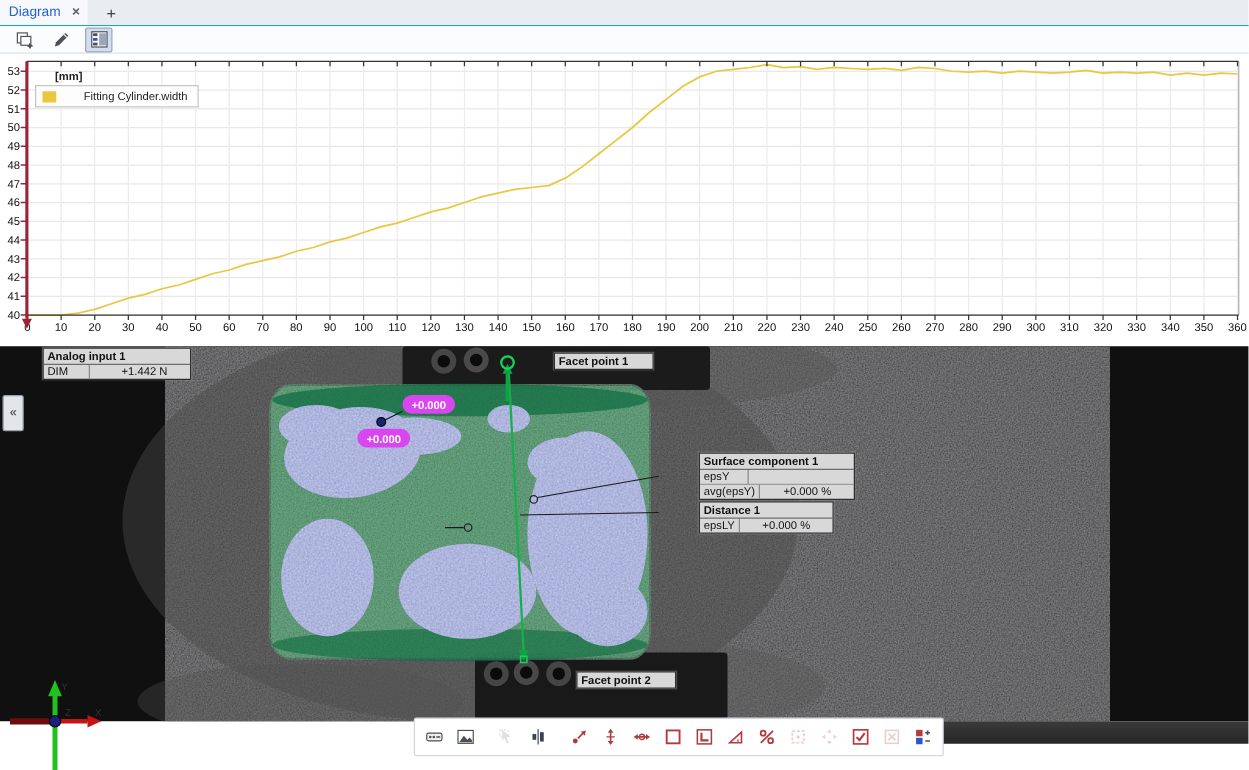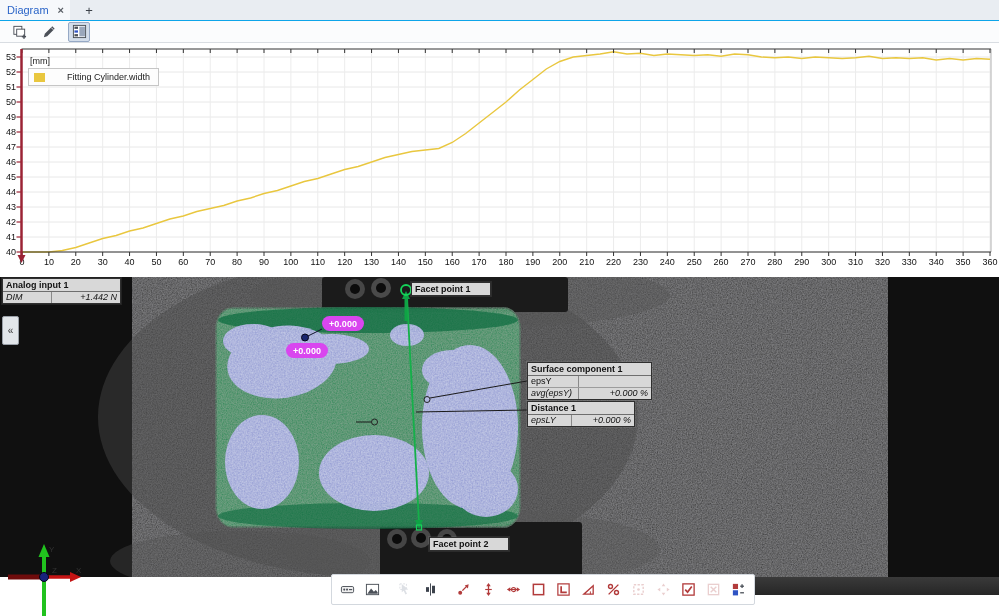--- a/index.html
+++ b/index.html
@@ -21,39 +21,39 @@
   .tb-btn{width:20px;height:18px;margin:0 3px;display:flex;align-items:center;justify-content:center;border:1px solid transparent;border-radius:2px;}
   .tb-btn svg{width:15px;height:15px;display:block;}
   .tb-btn.active{background:#d4deeb;border-color:#96a9c6;}
   .tb-btn.disabled{opacity:.6;}
   #top-toolbar .tb-btn{margin:0 4px;}
 
   
   #chart{position:absolute;left:0;top:43px;width:999px;height:234px;background:#fff;}
   #chart-svg{position:absolute;left:0;top:0;}
   #legend{position:absolute;left:28px;top:13px;}
-  #legend .unit{font-size:9px;color:#222;display:block;margin-left:2px;}
+  #legend .unit{font-size:9px;color:#222;display:block;margin-left:16px;font-weight:bold;}
   #legend-box{margin-top:2px;border:1px solid #c6c6c6;background:rgba(253,253,253,.95);
               padding:3px 8px 3px 5px;display:flex;align-items:center;gap:22px;}
   #legend-box .swatch{width:11px;height:9px;background:#e9c73f;display:inline-block;}
   #legend-box .series-label{font-size:9px;color:#222;}
 
   
   #canvas{position:absolute;left:0;top:277px;width:999px;height:300px;background:#101010;}
   #canvas-svg{position:absolute;left:0;top:0;}
   #canvas-ext{position:absolute;left:720px;top:577px;width:279px;height:18px;
               background:linear-gradient(#3a3a3a,#262626);}
 
-  .lbl{position:absolute;background:#d8d8d8;border:1px solid #2f2f2f;font-size:9px;color:#111;z-index:6;box-shadow:0 0 0 1px rgba(255,255,255,.08);}
+  .lbl{position:absolute;background:#d8d8d8;border:1px solid #2f2f2f;font-size:9px;color:#111;z-index:6;box-shadow:0 0 0 1px rgba(255,255,255,.08);margin-left:32px;}
   .lbl .hdr{font-weight:bold;padding:1px 3px;border-bottom:1px solid #6e6e6e;white-space:nowrap;}
   .lbl.no-rows .hdr{border-bottom:none;}
   .lbl .row{display:flex;height:11px;line-height:11px;border-bottom:1px solid #9c9c9c;}
-  .lbl .row:last-child{border-bottom:none;font-style:italic;}
+  .lbl .row:last-child{border-bottom:none;}
   .lbl .k{width:40%;padding:0 3px;white-space:nowrap;}
-  .lbl .v{width:60%;padding:0 3px;text-align:right;border-left:1px solid #8a8a8a;white-space:nowrap;}
+  .lbl .v{width:60%;padding:0 18px;text-align:right;border-left:1px solid #8a8a8a;white-space:nowrap;}
 
   .badge{position:absolute;width:42px;height:15px;background:#d946ef;border-radius:8px;color:#fff;
          font-size:9px;font-weight:bold;display:flex;align-items:center;justify-content:center;z-index:6;}
 
   #collapse-btn{position:absolute;left:2px;top:39px;width:15px;height:27px;background:#e2e6ea;
                 border:1px solid #9aa0a8;border-radius:2px;color:#333;font-size:10px;
                 display:flex;align-items:center;justify-content:center;z-index:6;}
 
   
   #triad{position:absolute;left:8px;top:542px;width:112px;height:74px;z-index:7;pointer-events:none;}

